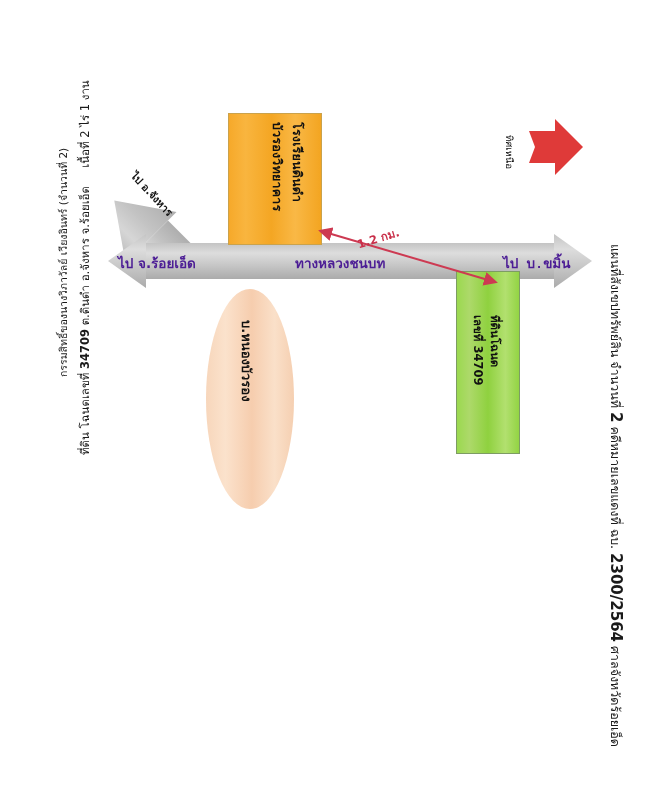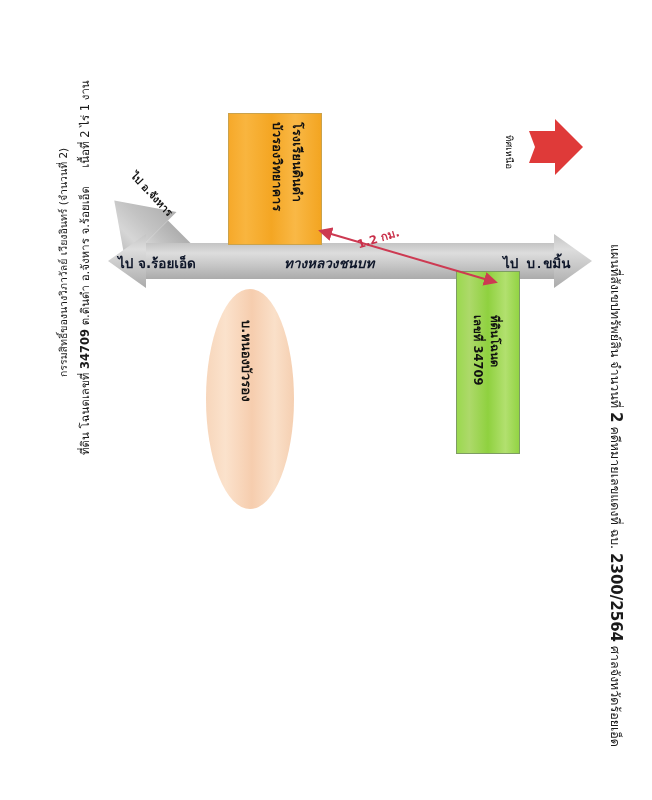--- a/index.html
+++ b/index.html
@@ -90,21 +90,21 @@
   }
   .label-village {
     font-size: 13px;
     font-weight: bold;
   }
 
   .road-name {
     position: absolute;
     font-size: 13.5px;
     font-weight: bold;
-    color: #0f172a;
+    color: #4c1d95;
     white-space: nowrap;
   }
 
   .diag-label {
     position: absolute;
     left: 139px;
     top: 168px;
     font-size: 10.5px;
     font-weight: bold;
     color: #111111;
@@ -198,21 +198,21 @@
           <stop offset="100%" stop-color="#ababab"></stop>
         </linearGradient>
       </defs>
       <polygon points="34,9 450,9 450,45 34,45" fill="url(#gGreyH)"></polygon>
       <polygon points="0,27 38,0 38,54" fill="url(#gGreyH)"></polygon>
       <polygon points="484,27 446,0 446,54" fill="url(#gGreyH)"></polygon>
     </svg>
   </div>
 
   <div class="road-name" style="left:118px; top:252px;">ไป จ.ร้อยเอ็ด</div>
-  <div class="road-name" style="left:284px; top:252px;font-style:italic;">ทางหลวงชนบท</div>
+  <div class="road-name" style="left:295px; top:252px;">ทางหลวงชนบท</div>
   <div class="road-name" style="left:503px; top:252px;font-family:Liberation Mono, monospace;">ไป บ.ขมิ้น</div>
 
   <div class="parcel-school"></div>
   <div class="vtext cw label-school" style="left:306px; top:122px;">โรงเรียนดินดำ</div>
   <div class="vtext cw label-school" style="left:286px; top:122px;">บัวรองวิทยาคาร</div>
 
   <div class="parcel-land"></div>
   <div class="vtext cw label-land" style="left:503px; top:315px;">ที่ดินโฉนด</div>
   <div class="vtext cw label-land" style="left:486px; top:315px;">เลขที่ 34709</div>
 

